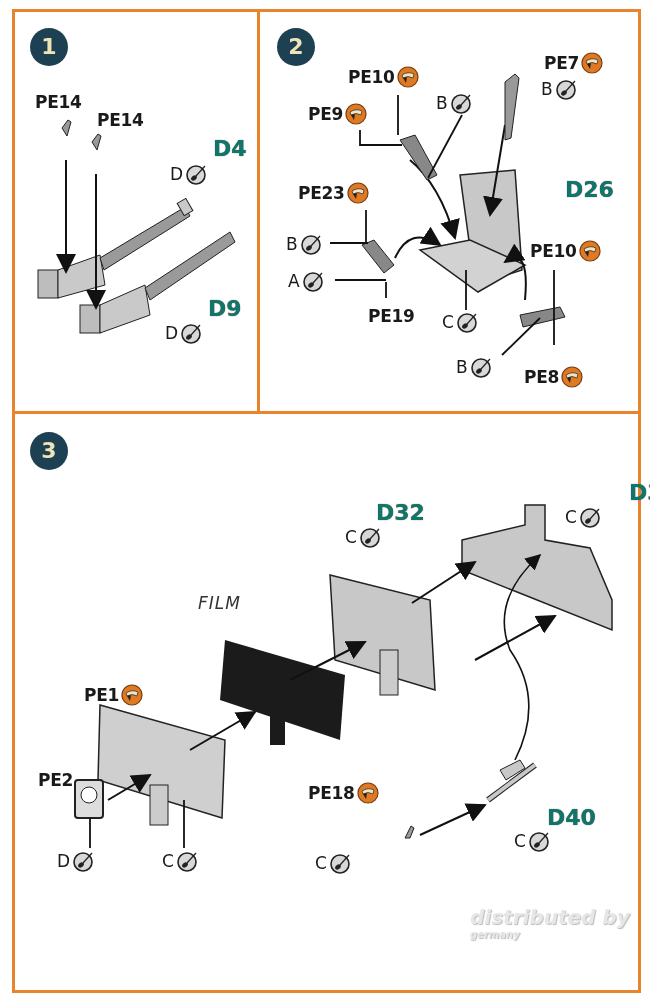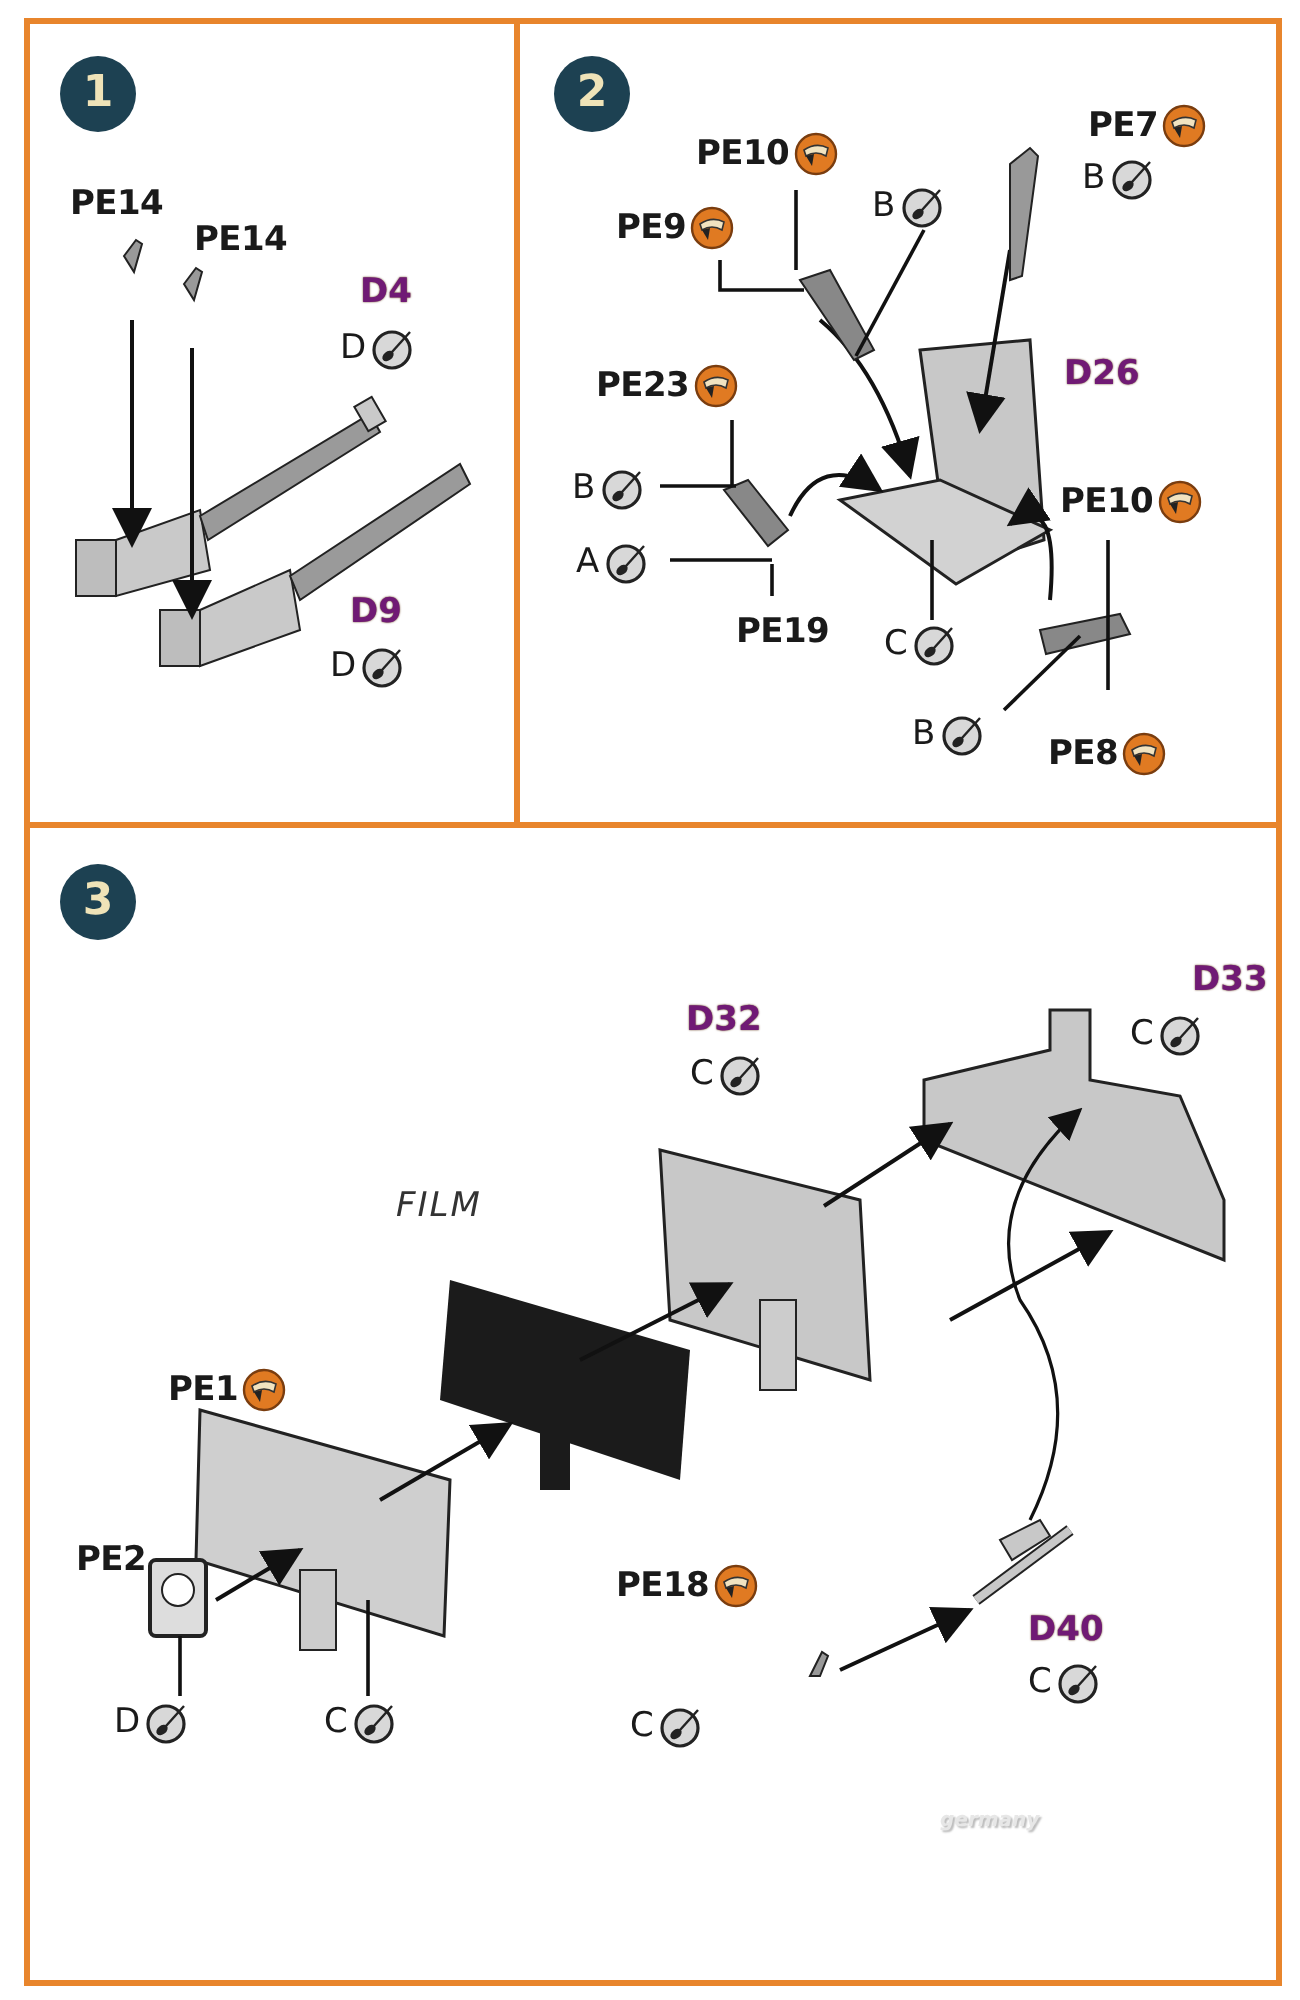--- a/index.html
+++ b/index.html
@@ -3,21 +3,21 @@
 <meta charset="utf-8">
 <style>
   html, body { margin:0; padding:0; background:#ffffff; }
   body { width:650px; height:1000px; position:relative; overflow:hidden; font-family:"DejaVu Sans", sans-serif; }
   .frame { position:absolute; border:3px solid #e8852c; box-sizing:border-box; background:#fff; }
   #panel1 { left:12px; top:9px; width:248px; height:405px; }
   #panel2 { left:257px; top:9px; width:384px; height:405px; }
   #panel3 { left:12px; top:411px; width:629px; height:582px; }
   .badge { position:absolute; width:38px; height:38px; border-radius:50%; background:#1d4152; color:#efe3b8; font-weight:bold; font-size:22px; text-align:center; line-height:38px; }
   .lbl { position:absolute; font-size:17px; font-weight:bold; color:#1a1a1a; white-space:nowrap; letter-spacing:-0.3px; }
-  .part { position:absolute; font-size:17px; font-weight:bold; color:#701a75; white-space:nowrap; text-shadow:0 0 1px #5a3010; }
+  .part { position:absolute; font-size:22px; font-weight:bold; color:#0f766e; white-space:nowrap; text-shadow:0 0 1px #5a3010;margin-left:33px; }
   .paint { position:absolute; font-size:17px; color:#1a1a1a; white-space:nowrap; display:flex; align-items:center; gap:2px; }
   .paint .letter { font-weight:normal; }
   .pe-icon, .brush-icon { display:inline-block; width:22px; height:22px; vertical-align:middle; }
   .film { position:absolute; font-size:17px; color:#333; letter-spacing:1px;font-style:italic; }
   .watermark { position:absolute; left:470px; top:905px; color:#e7e7e7; font-style:italic; font-weight:bold; text-shadow:1px 1px 1px #bbb; }
   .watermark .w1 { font-size:20px; display:block; }
   .watermark .w2 { font-size:30px; display:block; letter-spacing:2px; }
   .watermark .w3 { font-size:10px; display:block; }
   svg.art { position:absolute; left:0; top:0; }
 </style>
@@ -256,14 +256,15 @@
 </div>
 <div class="part" style="left:514px;top:805px">D40</div>
 <div class="paint" style="left:514px;top:830px">
   <span class="letter">C</span>
   <svg class="brush-icon">
       <use href="#brush-sym"></use>
     </svg>
 </div>
 
 <div class="watermark">
+  <span class="w1">distributed by</span>
   <span class="w3">germany</span>
 </div>
 
 </body></html>

